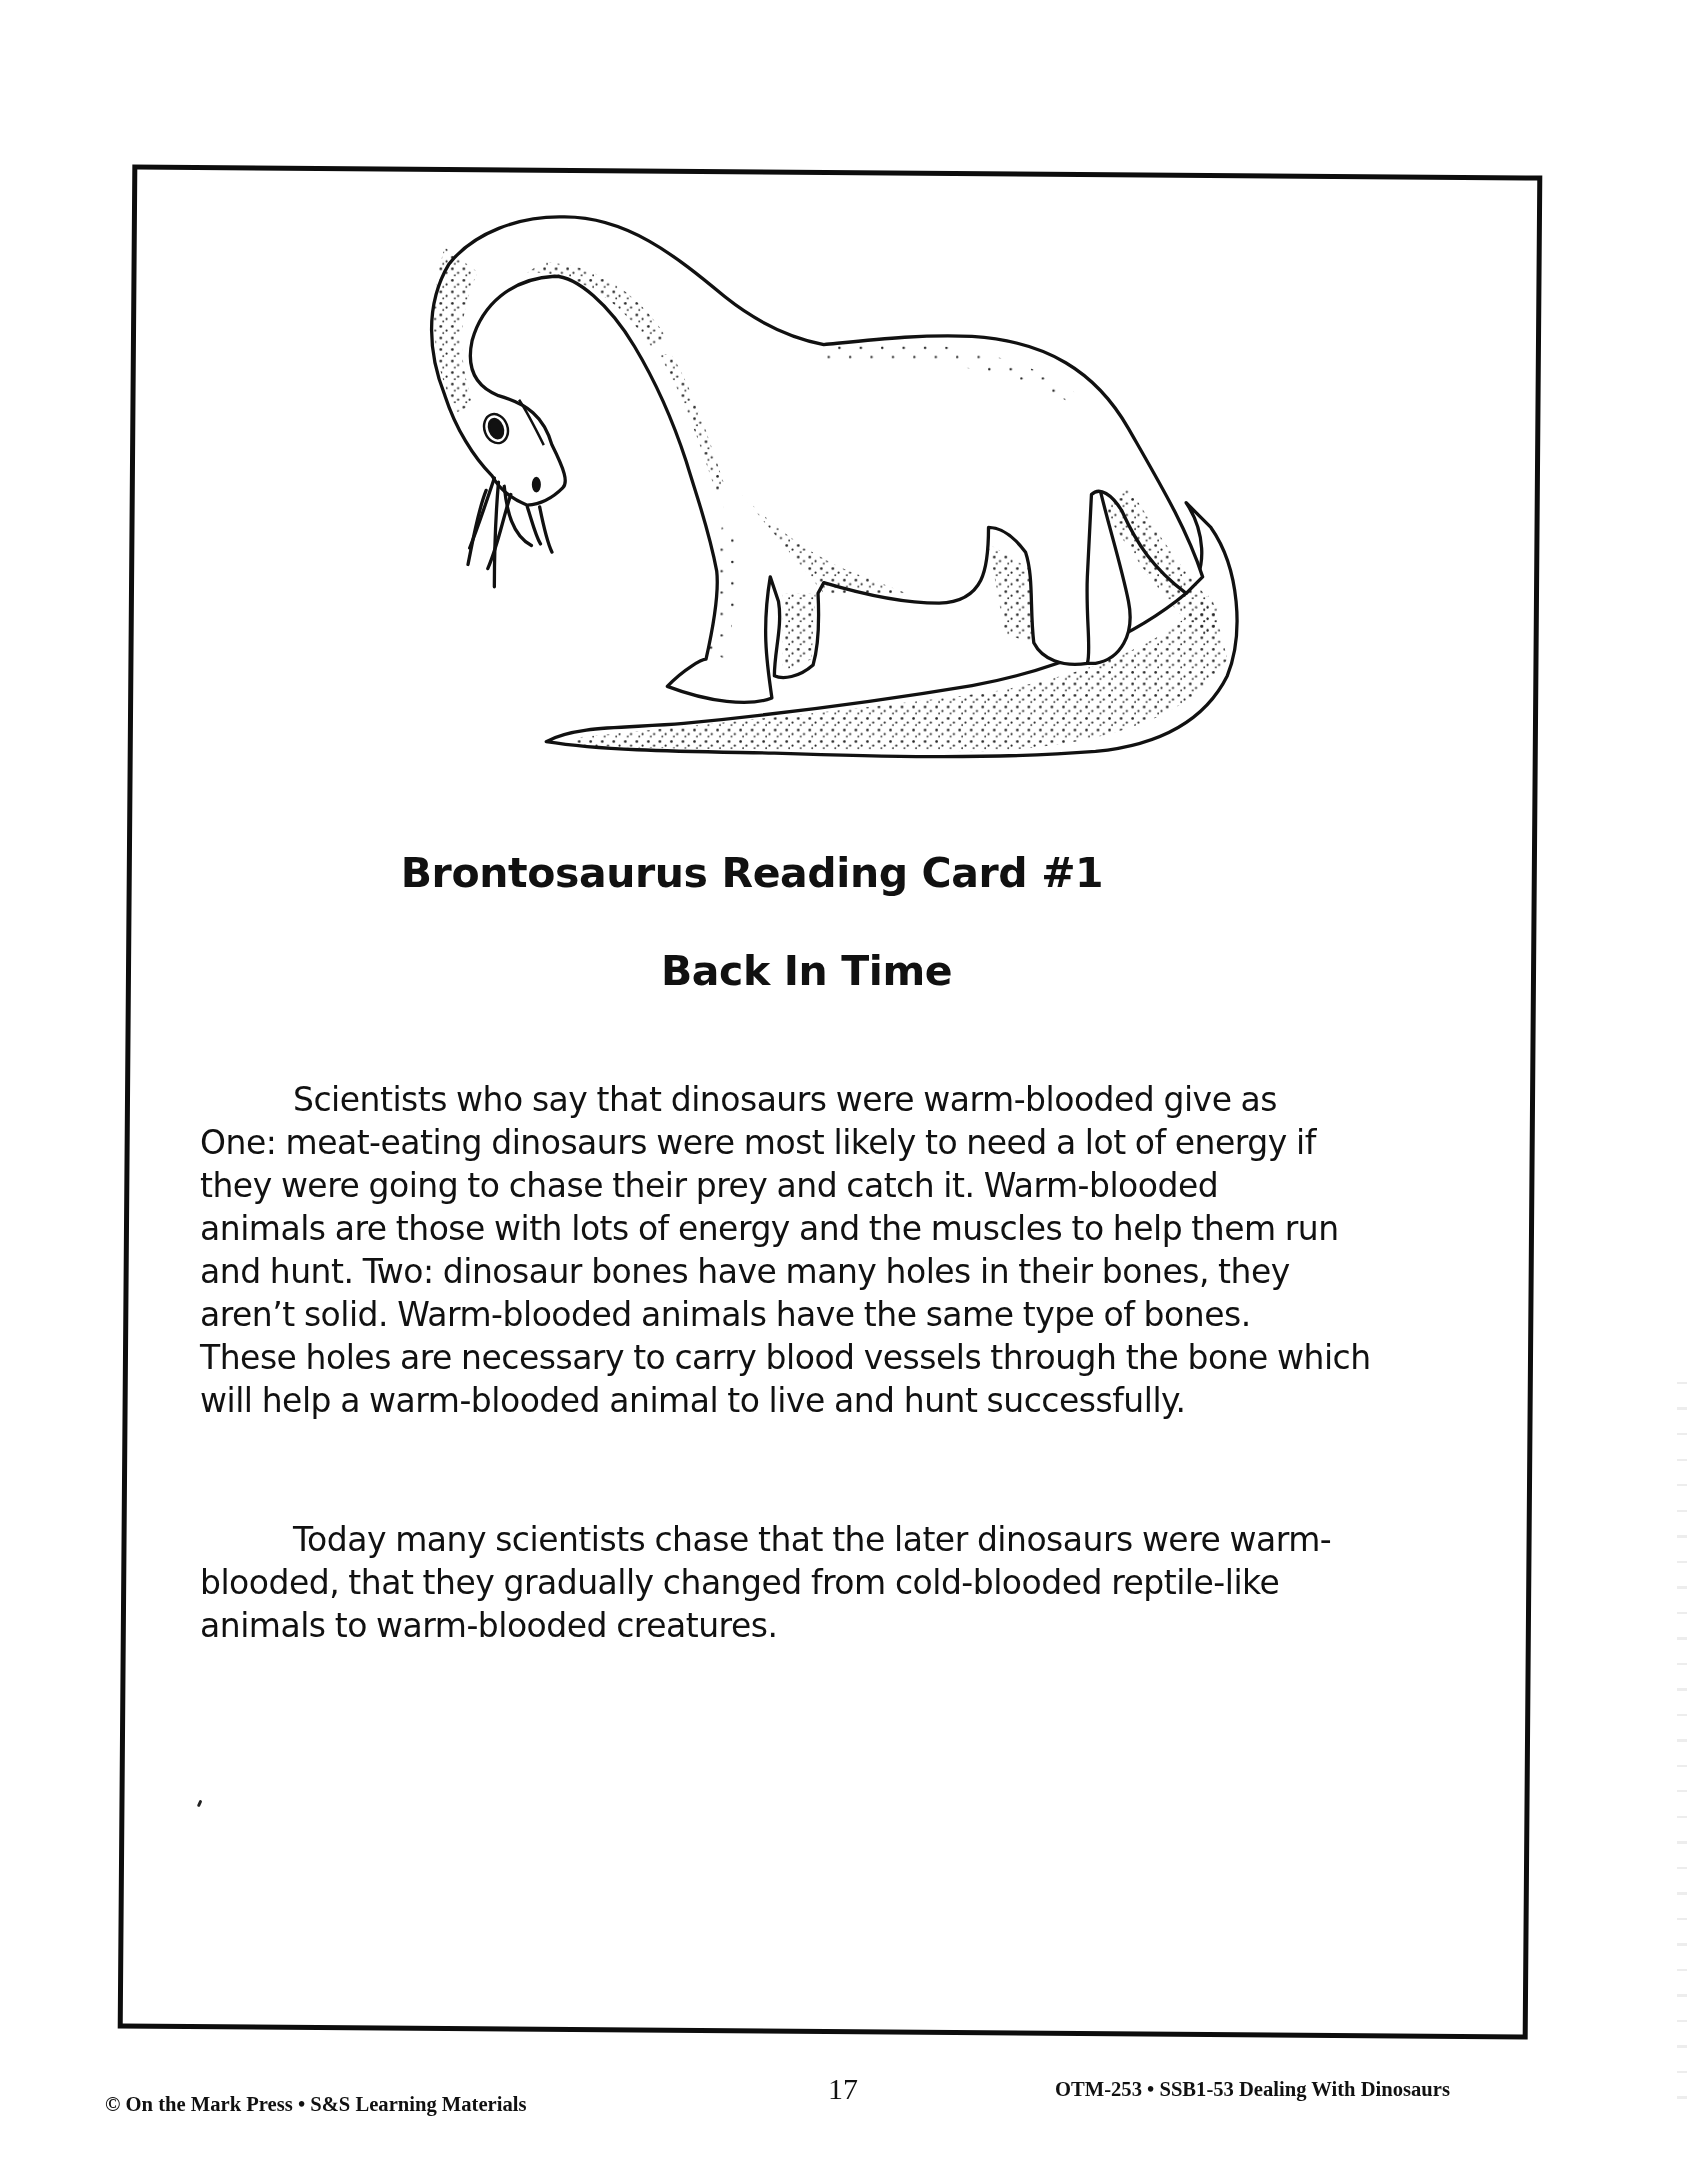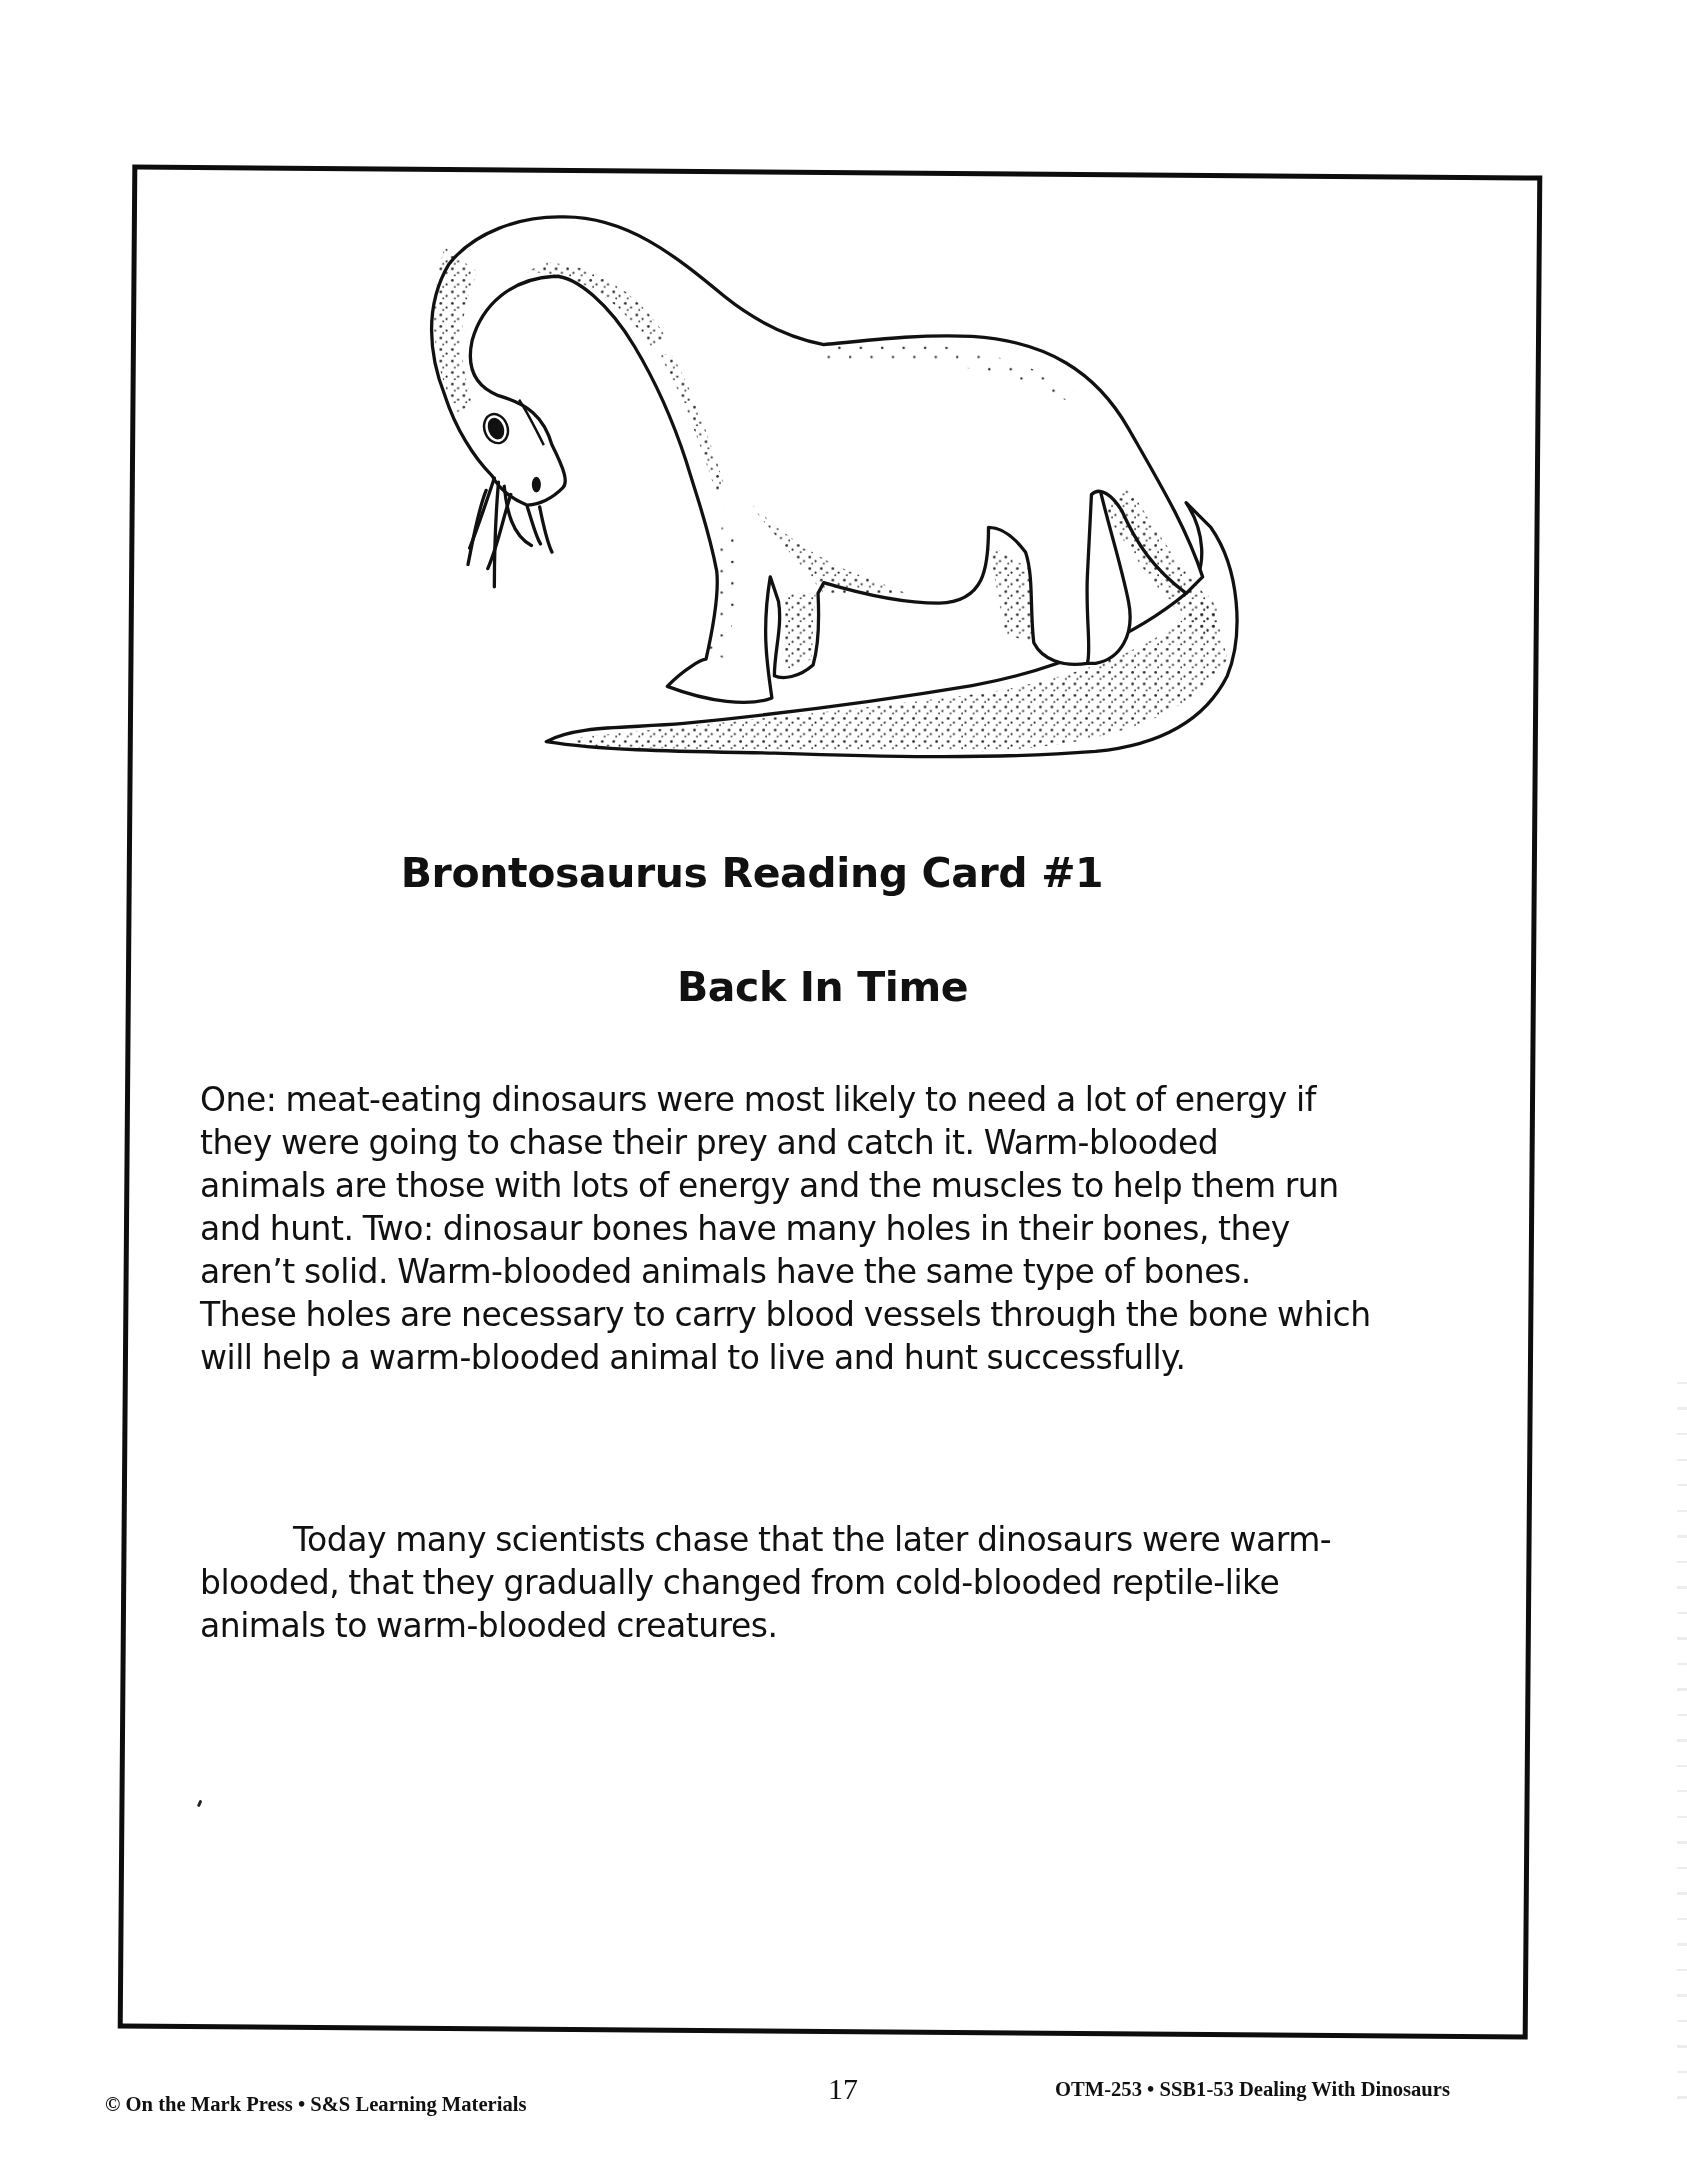--- a/index.html
+++ b/index.html
@@ -49,21 +49,21 @@
       position: absolute;
       left: 0;
       width: 1613px;
       top: 947px;
       text-align: center;
       font-family: "DejaVu Sans", sans-serif;
       font-weight: bold;
       font-size: 41px;
       letter-spacing: -0.4px;
       color: #111;
-      margin: 16px;
+      margin: 0;
     }
     .body-text {
       position: absolute;
       left: 200px;
       width: 1335px;
       font-family: "DejaVu Sans", sans-serif;
       font-size: 33px;
       line-height: 43px;
       color: #111;
       letter-spacing: -0.5px;
@@ -233,20 +233,21 @@
     <path d="M655 615 C 660 640, 665 660, 670 670"></path>
     <path d="M640 615 C 645 630, 650 650, 656 660"></path>
     <path d="M590 595 C 580 620, 575 650, 568 685"></path>
   </g>
 </svg>
 
 <h1 class="card-title">Brontosaurus Reading Card #1</h1>
 <h2 class="card-subtitle">Back In Time</h2>
 
 <div class="body-text para-1">
+  <span class="line indent">Scientists who say that dinosaurs were warm-blooded give as</span>
   <span class="line">One: meat-eating dinosaurs were most likely to need a lot of energy if</span>
   <span class="line">they were going to chase their prey and catch it. Warm-blooded</span>
   <span class="line">animals are those with lots of energy and the muscles to help them run</span>
   <span class="line">and hunt. Two: dinosaur bones have many holes in their bones, they</span>
   <span class="line">aren’t solid. Warm-blooded animals have the same type of bones.</span>
   <span class="line">These holes are necessary to carry blood vessels through the bone which</span>
   <span class="line">will help a warm-blooded animal to live and hunt successfully.</span>
 </div>
 
 <div class="body-text para-2">

